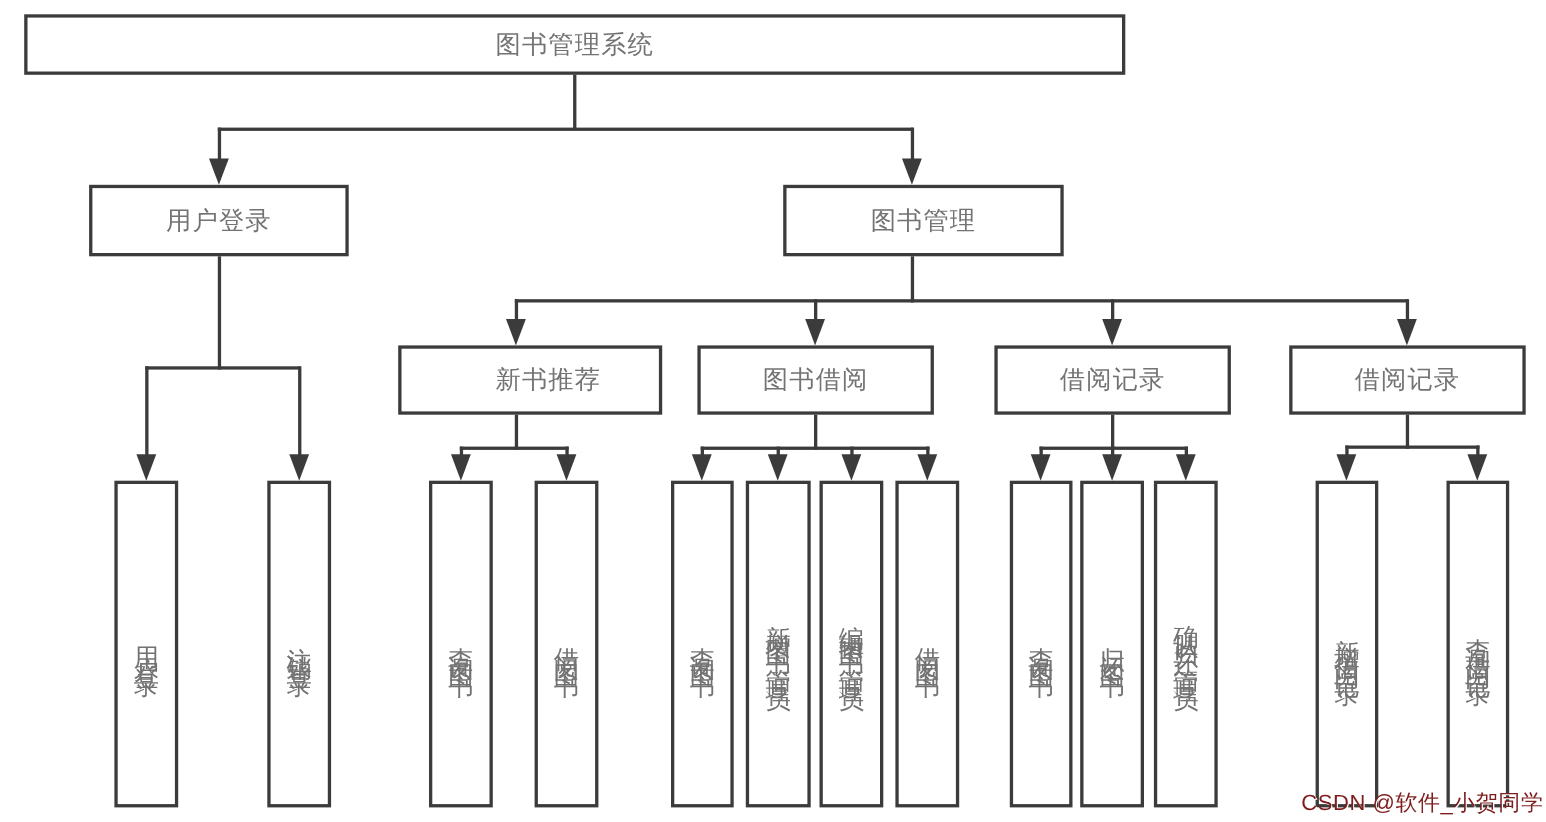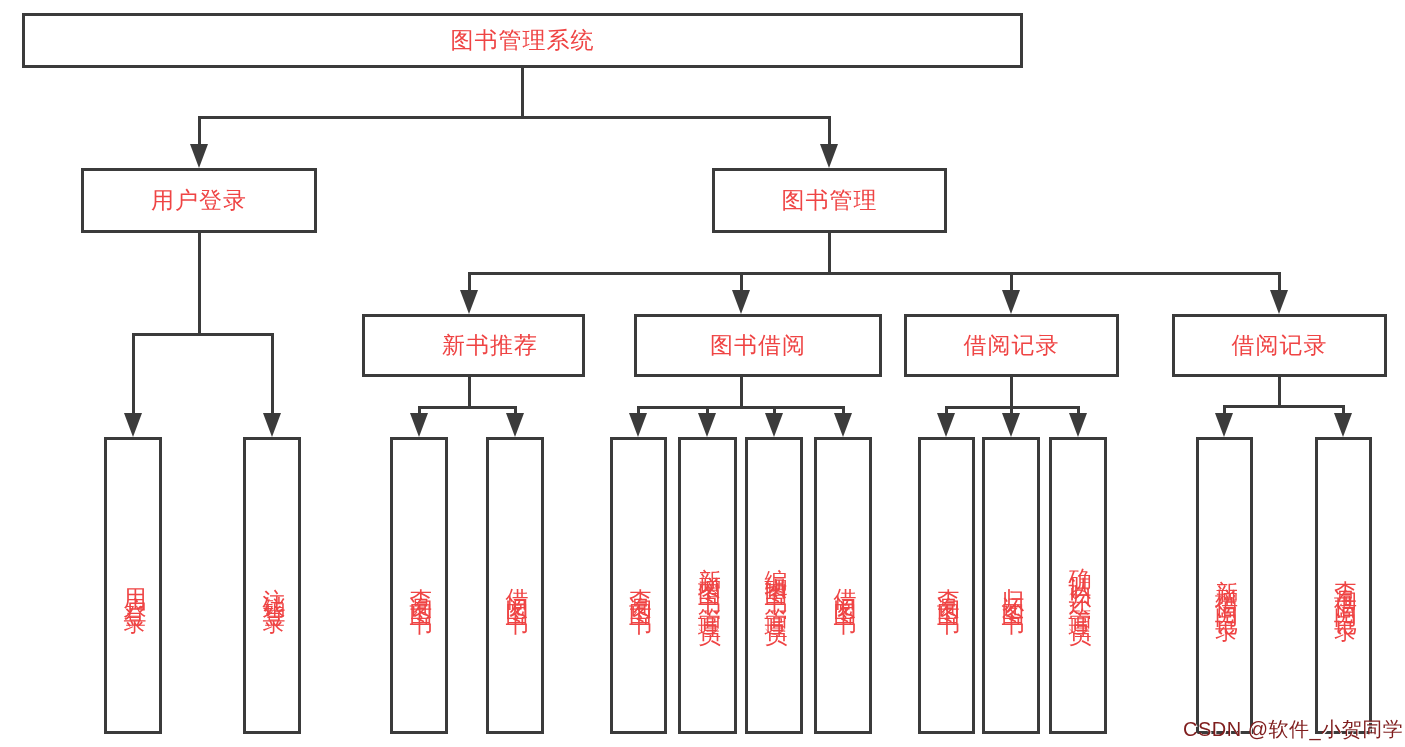--- a/index.html
+++ b/index.html
@@ -3,21 +3,21 @@
 <meta charset="utf-8">
 <style>
   html,body{margin:0;padding:0;background:#ffffff;}
   #canvas{
     position:relative;width:1405px;height:747px;background:#ffffff;overflow:hidden;
     font-family:"Liberation Sans","DejaVu Sans",sans-serif;color:#333333;
   }
   .node{
     position:absolute;box-sizing:border-box;background:#ffffff;
     border:3px solid #3b3b3b;display:flex;align-items:center;justify-content:center;
-    font-size:23px;color:#ef4444;letter-spacing:1px;white-space:nowrap;font-family:Liberation Mono, monospace;
+    font-size:23px;color:#737373;letter-spacing:1px;white-space:nowrap;
   }
   .leaf{font-size:23px;}
   .leaf .vtext{
     writing-mode:vertical-rl;text-orientation:mixed;
     letter-spacing:8px;line-height:1;display:block;
   }
   .vl{position:absolute;width:3px;background:#3b3b3b;}
   .hl{position:absolute;height:3px;background:#3b3b3b;}
   .ar{
     position:absolute;width:0;height:0;
@@ -42,21 +42,21 @@
   <div class="vl" style="left:521px;top:68px;height:49px;"></div>
   <div class="hl" style="left:198px;top:116px;width:632px;"></div>
   <div class="vl" style="left:198px;top:116px;height:30px;"></div>
   <div class="ar" style="left:190px;top:144px;"></div>
   <div class="vl" style="left:828px;top:116px;height:30px;"></div>
   <div class="ar" style="left:820px;top:144px;"></div>
 
   <div class="node" style="left:81px;top:168px;width:236px;height:65px;">
     <span>用户登录</span>
   </div>
-  <div class="node" style="left:712px;top:168px;width:235px;height:65px;">
+  <div class="node" style="left:712px;top:168px;width:255px;height:65px;">
     <span>图书管理</span>
   </div>
 
   <div class="vl" style="left:198px;top:233px;height:103px;"></div>
   <div class="hl" style="left:132px;top:333px;width:141px;"></div>
   <div class="vl" style="left:132px;top:333px;height:82px;"></div>
   <div class="ar" style="left:124px;top:413px;"></div>
   <div class="vl" style="left:271px;top:333px;height:82px;"></div>
   <div class="ar" style="left:263px;top:413px;"></div>
 
@@ -64,24 +64,24 @@
   <div class="hl" style="left:468px;top:272px;width:812px;"></div>
   <div class="vl" style="left:468px;top:272px;height:20px;"></div>
   <div class="ar" style="left:460px;top:290px;"></div>
   <div class="vl" style="left:740px;top:272px;height:20px;"></div>
   <div class="ar" style="left:732px;top:290px;"></div>
   <div class="vl" style="left:1010px;top:272px;height:20px;"></div>
   <div class="ar" style="left:1002px;top:290px;"></div>
   <div class="vl" style="left:1278px;top:272px;height:20px;"></div>
   <div class="ar" style="left:1270px;top:290px;"></div>
 
-  <div class="node" style="left:362px;top:314px;width:223px;height:63px;padding-left:33px;">
+  <div class="node" style="left:362px;top:314px;width:240px;height:63px;padding-left:33px;">
     <span>新书推荐</span>
   </div>
-  <div class="node" style="left:634px;top:314px;width:248px;height:63px;justify-content:center;">
+  <div class="node" style="left:634px;top:314px;width:215px;height:63px;justify-content:center;">
     <span>图书借阅</span>
   </div>
   <div class="node" style="left:904px;top:314px;width:215px;height:63px;">
     <span>借阅记录</span>
   </div>
   <div class="node" style="left:1172px;top:314px;width:215px;height:63px;">
     <span>借阅记录</span>
   </div>
 
   <div class="vl" style="left:468px;top:377px;height:32px;"></div>

